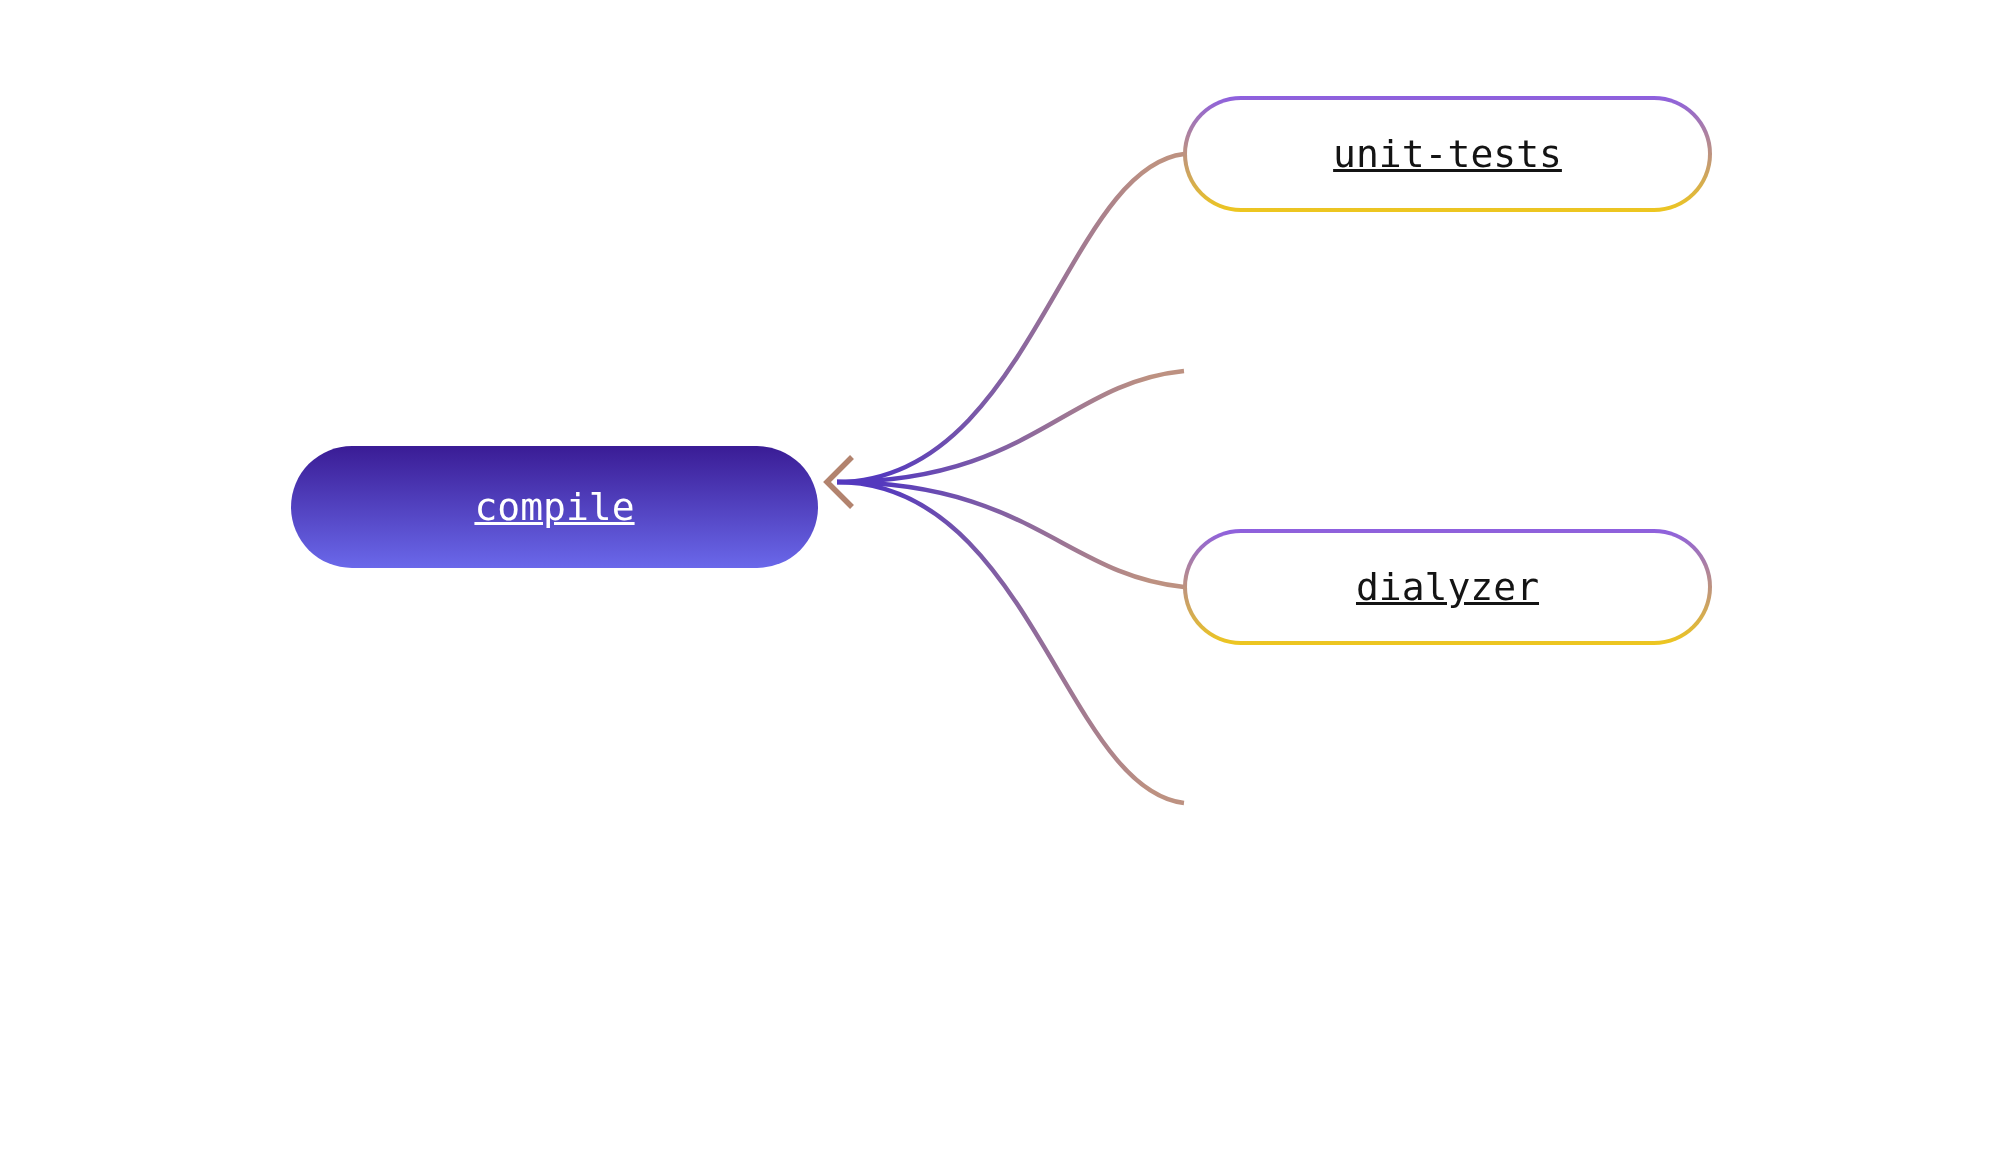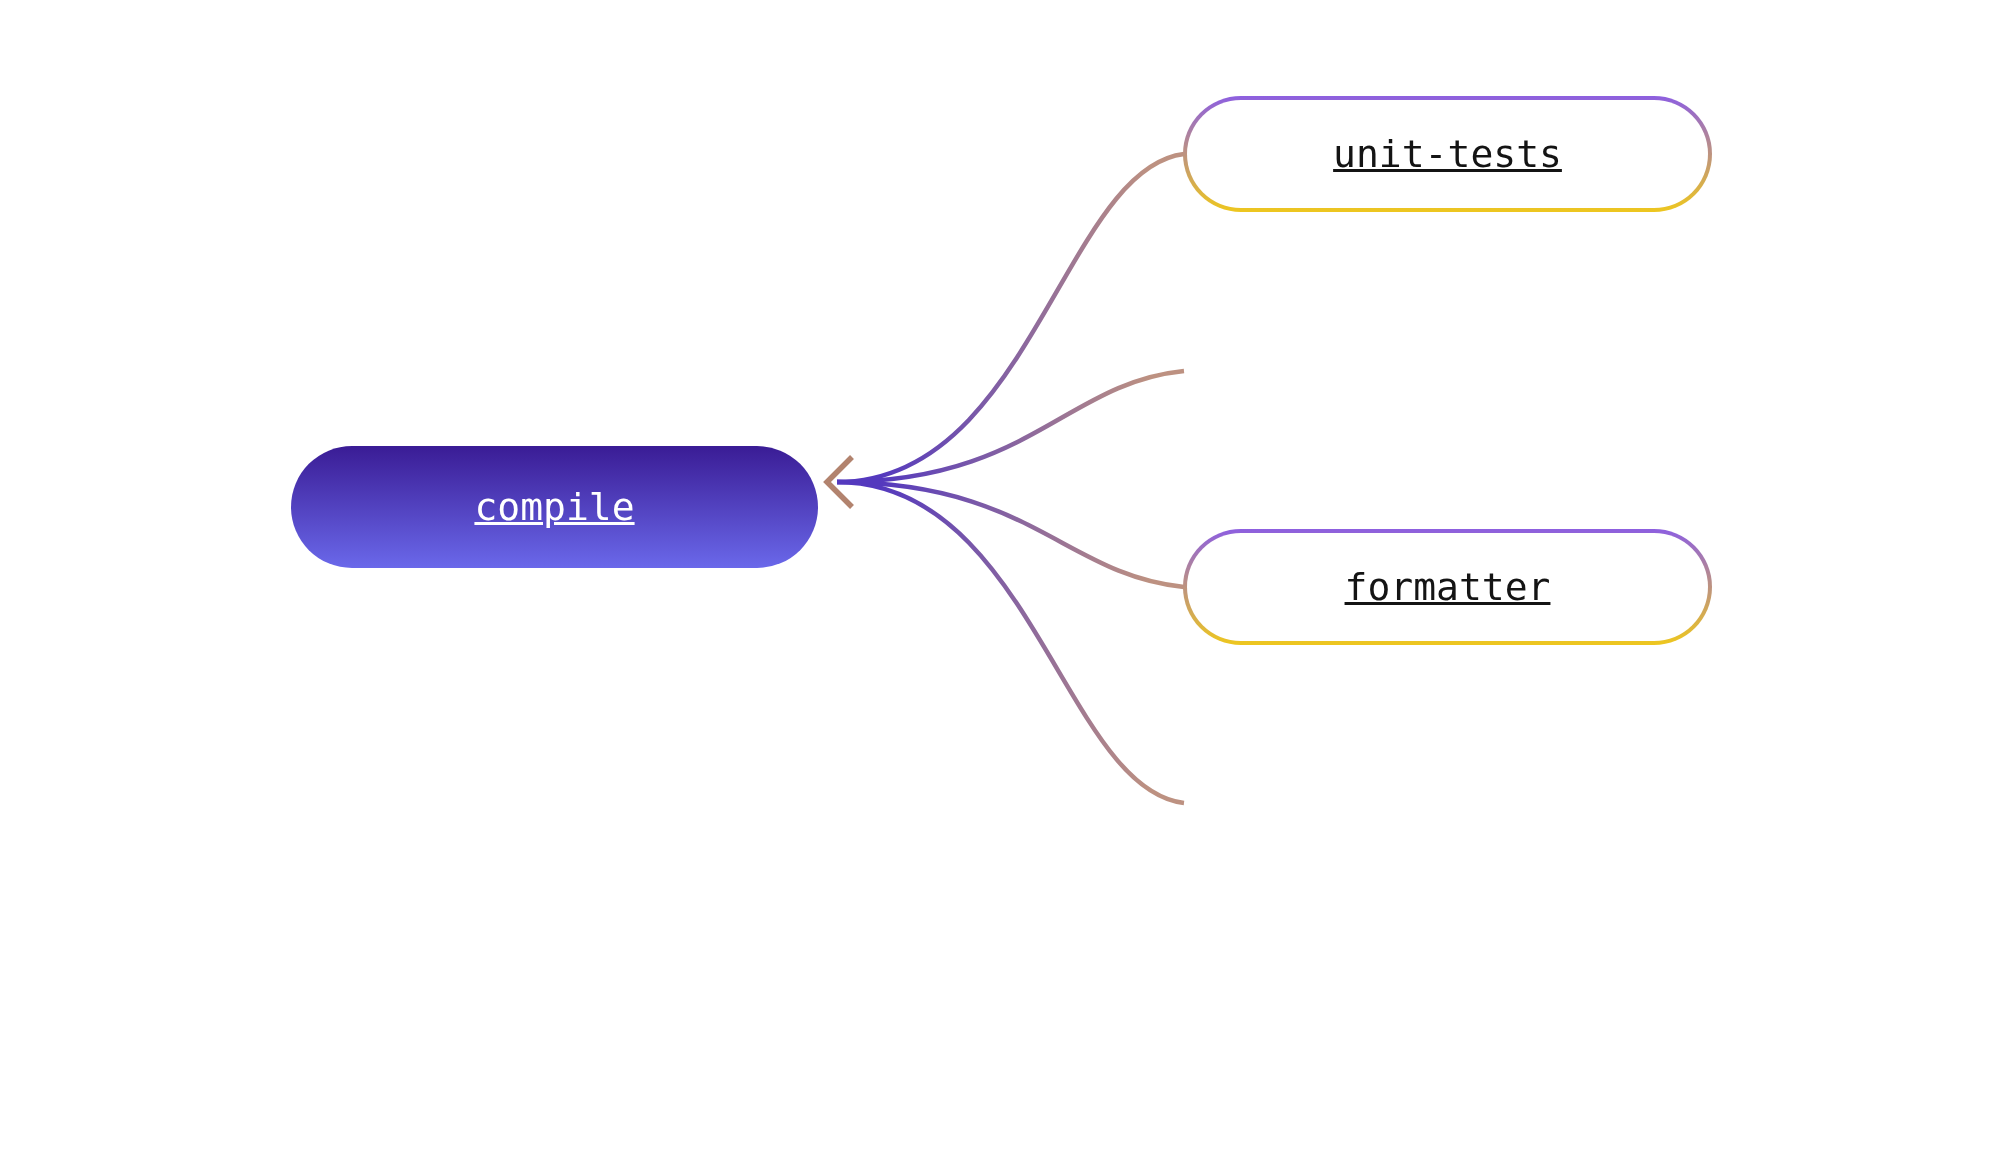--- a/index.html
+++ b/index.html
@@ -90,18 +90,18 @@
   <div class="node root-node">
     <span class="label">compile</span>
   </div>
 
   <div class="node task-node" style="top:96px">
     <span class="label">unit-tests</span>
   </div>
 
 
   <div class="node task-node" style="top:529px">
-    <span class="label">formatter</span>
+    <span class="label">dialyzer</span>
   </div>
 
 
 
 </div>
 
 </body></html>

